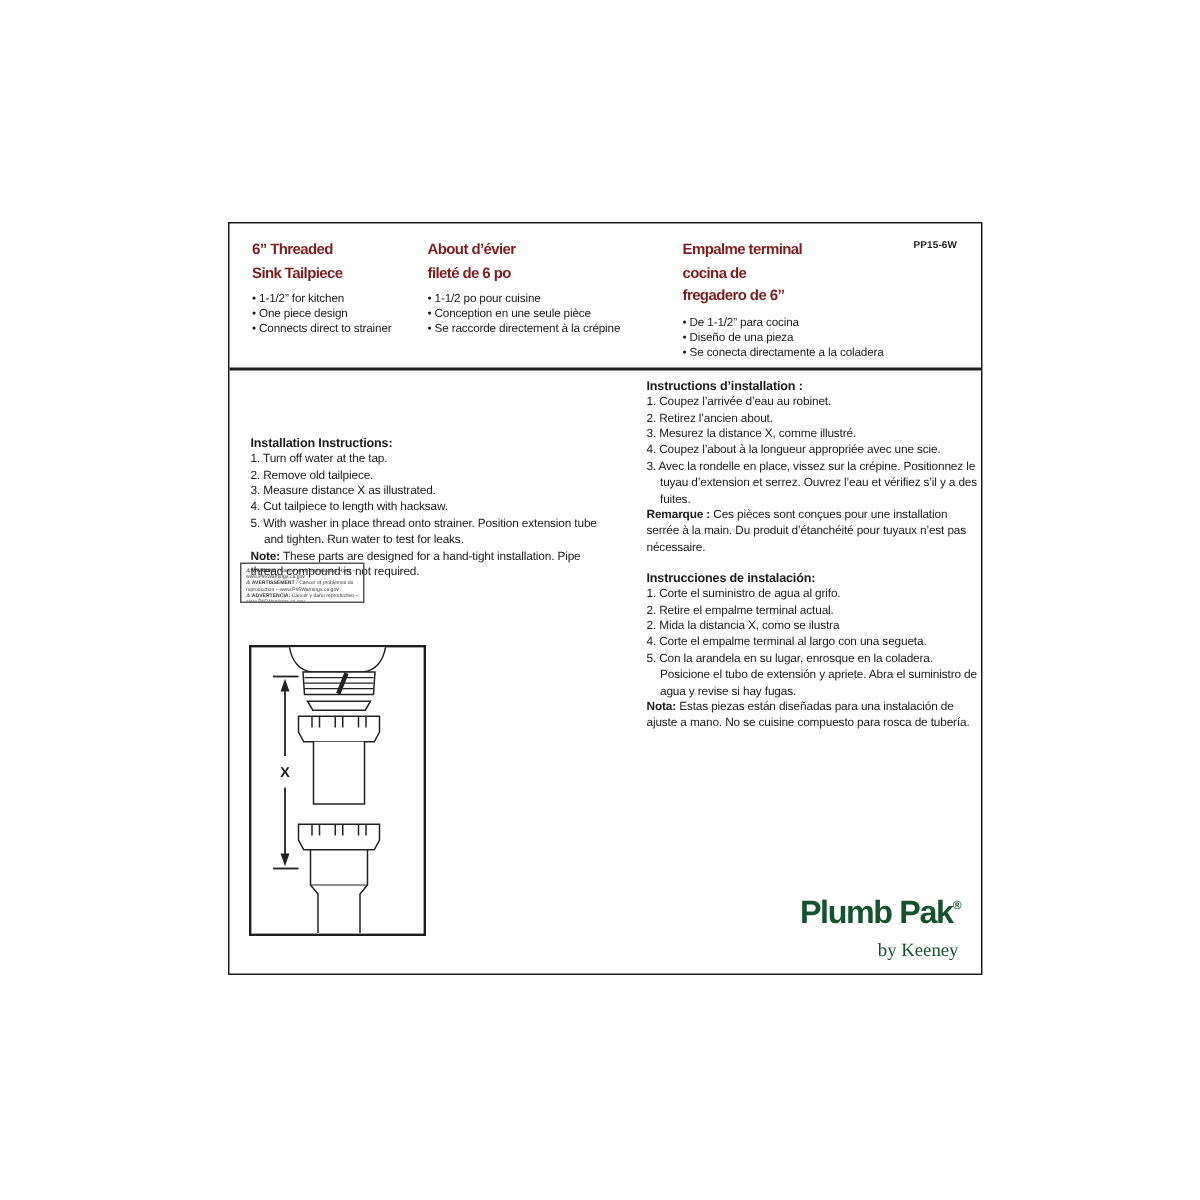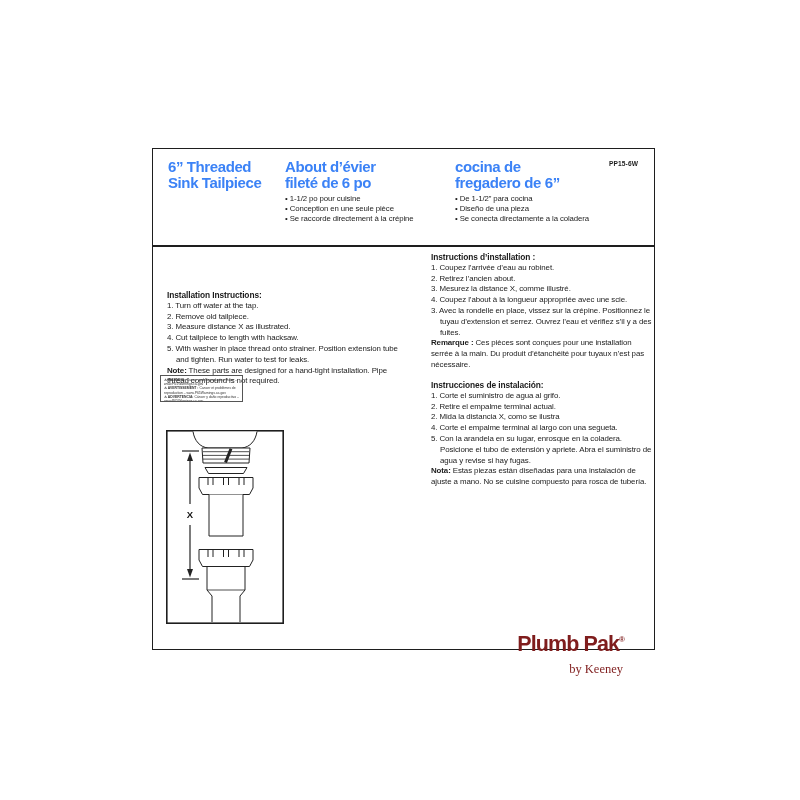--- a/index.html
+++ b/index.html
@@ -11,22 +11,22 @@
   .card {
     position:absolute; left:152px; top:148px; width:503px; height:502px;
     border:1.5px solid #1e1e1e; box-sizing:border-box; background:#fff;
   }
   
   .col-header { position:absolute; top:10px; }
   .col-header.en { left:15px;  width:130px; }
   .col-header.fr { left:132px; width:142px; }
   .col-header.es { left:302px; width:172px; }
   .prod-title {
-    font-weight:bold; font-size:15px; line-height:15.5px;
-    letter-spacing:-0.4px; color:#3b82f6;
+    font-weight:bold; font-size:10px; line-height:15.5px;
+    letter-spacing:-0.4px; color:#7f1d1d;
   }
   .h-bullets { margin-top:4px; font-size:7.8px; line-height:10.2px; letter-spacing:-0.1px; }
   .h-bullet { padding-left:7px; text-indent:-7px; }
   .h-bullet::before { content:"• "; }
   .part-number {
     position:absolute; right:16px; top:11px;
     font-size:6.6px; font-weight:bold; letter-spacing:0.1px;
   }
   .header-rule {
     position:absolute; left:0; top:96px; width:100%; height:2px; background:#1e1e1e;
@@ -45,57 +45,62 @@
   .warning-box {
     position:absolute; left:7px; top:226px; width:83px; height:27px;
     border:1px solid #555; box-sizing:border-box; padding:2px 3px;
     font-size:3.4px; line-height:4.2px; color:#333; overflow:hidden;
   }
   .w-label { font-weight:bold; }
   
   .diagram-wrap { position:absolute; left:13px; top:281px; width:118px; height:194px; }
   
   .logo {
-    position:absolute; left:352px; top:446px; width:120px; text-align:right;
-    color:#7f1d1d;
-    margin-top:36px;
+    position:absolute; left:368px; top:446px; width:120px; text-align:right;
+    color:#14532d;
   }
   .logo-brand {
     font-size:21.5px; font-weight:bold; letter-spacing:-0.9px; line-height:26px;
     white-space:nowrap;
   }
   .logo-reg { font-size:8px; font-weight:bold; position:relative; top:-9px; letter-spacing:0; }
   .logo-tagline { font-size:12.5px; line-height:14px; margin-top:0px; padding-right:2px;font-family:Liberation Serif, serif; }
 </style>
 </head>
 <body>
 
 <div class="card">
 
   <div class="col-header en">
     <div class="prod-title">
       <div>6” Threaded</div>
       <div>Sink Tailpiece</div>
     </div>
+    <div class="h-bullets">
+      <div class="h-bullet">1-1/2” for kitchen</div>
+      <div class="h-bullet">One piece design</div>
+      <div class="h-bullet">Connects direct to strainer</div>
+    </div>
   </div>
 
   <div class="col-header fr">
     <div class="prod-title">
       <div>About d’évier</div>
       <div>fileté de 6 po</div>
     </div>
     <div class="h-bullets">
       <div class="h-bullet">1-1/2 po pour cuisine</div>
       <div class="h-bullet">Conception en une seule pièce</div>
       <div class="h-bullet">Se raccorde directement à la crépine</div>
     </div>
   </div>
 
   <div class="col-header es">
     <div class="prod-title">
+      <div>Empalme terminal</div>
       <div>cocina de</div>
       <div>fregadero de 6”</div>
     </div>
     <div class="h-bullets">
       <div class="h-bullet">De 1-1/2” para cocina</div>
       <div class="h-bullet">Diseño de una pieza</div>
       <div class="h-bullet">Se conecta directamente a la coladera</div>
     </div>
   </div>
 

